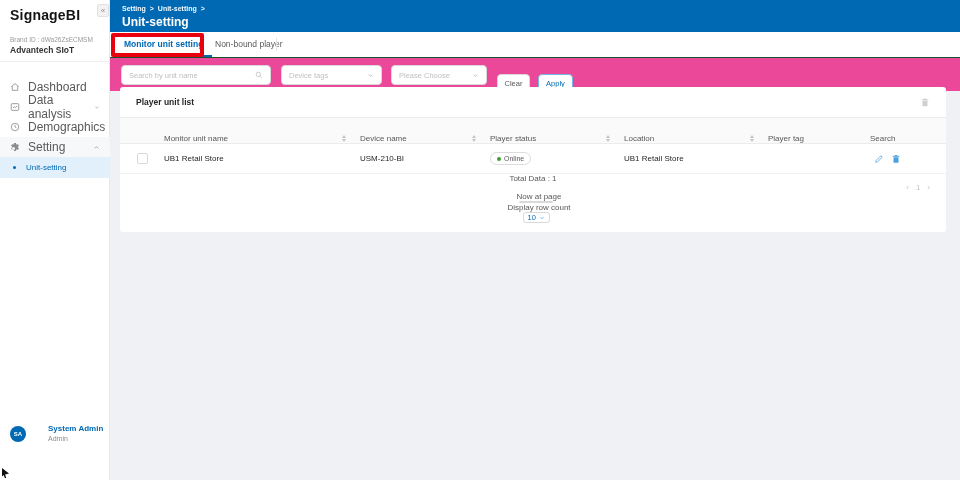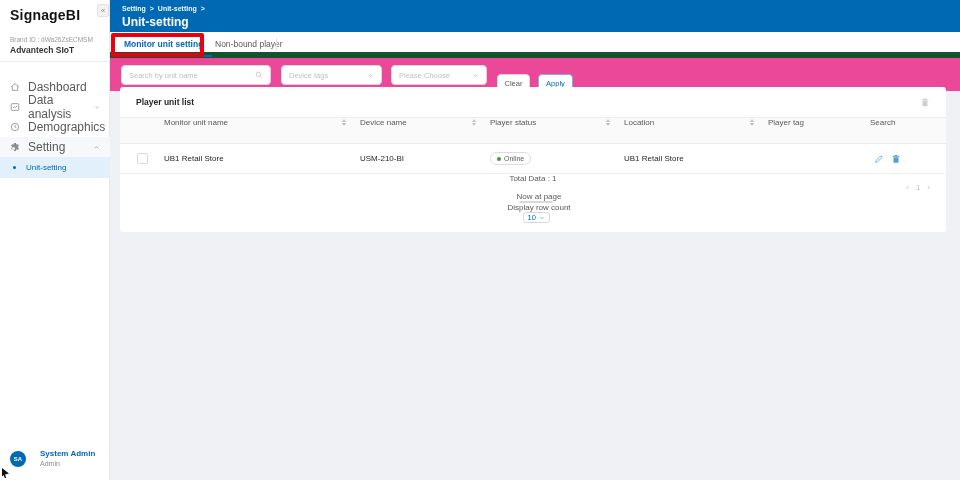--- a/index.html
+++ b/index.html
@@ -12,34 +12,34 @@
   .brand-id { position:absolute; left:10px; top:36px; font-size:6.5px; color:#9a9a9a; white-space:nowrap; }
   .brand-name { position:absolute; left:10px; top:45px; font-size:8.5px; font-weight:600; color:#333; }
   .sidebar-divider { position:absolute; left:0; top:61px; width:110px; height:1px; background:#efefef; }
   .menu { position:absolute; left:0; top:77px; width:110px; }
   .menu-item { height:20px; display:flex; align-items:center; padding:0 10px; gap:8px; font-size:12px; color:#595959; cursor:default; }
   .menu-item .micon { width:10px; height:10px; color:#8c8c8c; flex:0 0 auto; display:block; }
   .menu-item .chev { width:7px; height:7px; color:#8c8c8c; margin-left:auto; display:block; }
   .menu-item.setting-item { background:#f7f8fa; }
   .submenu-item { height:21px; display:flex; align-items:center; padding-left:13px; gap:10px; font-size:8px; color:#0069b4; background:#e1f0fb; }
   .subdot { width:3px; height:3px; border-radius:50%; background:#0069b4; }
-  .user { position:absolute; left:10px; top:449px; display:flex; align-items:center; gap:14px; }
+  .user { position:absolute; left:10px; top:424px; display:flex; align-items:center; gap:22px; }
   .avatar { width:16px; height:16px; border-radius:50%; background:#0069b4; color:#fff; font-size:6px; font-weight:bold; display:flex; align-items:center; justify-content:center; }
   .user-name { font-size:8px; font-weight:bold; color:#0069b4; line-height:10px; }
   .user-role { font-size:7px; color:#8c8c8c; line-height:9px; }
   .collapse-btn { position:absolute; left:97px; top:4px; width:12px; height:13px; background:#f2f2f2; border:1px solid #e1e1e1; border-radius:2px; font-size:8px; color:#8c8c8c; display:flex; align-items:center; justify-content:center; z-index:6; }
   .cursor-artifact { position:absolute; left:2px; top:468px; width:7px; height:10px; background:#111; clip-path:polygon(0 0, 100% 55%, 45% 65%, 60% 100%, 40% 100%, 25% 70%, 0 85%); z-index:9; }
 
   
   .main { position:absolute; left:110px; top:0; width:850px; height:480px; background:#f0f1f4; }
   .page-header { position:absolute; left:0; top:0; width:100%; height:32px; background:#0069b4; }
   .breadcrumb { position:absolute; left:12px; top:5px; display:flex; gap:4px; font-size:7px; font-weight:bold; color:#f2f8fd; }
   .page-title { position:absolute; left:12px; top:15px; font-size:12px; font-weight:bold; color:#fff; }
 
-  .tab-bar { position:absolute; left:0; top:32px; width:100%; height:26px; background:#fff; border-bottom:6px solid #14532d; }
+  .tab-bar { position:absolute; left:0; top:32px; width:100%; height:26px; background:#fff; border-bottom:1px solid #14532d; }
   .tab { position:absolute; top:0; height:25px; line-height:25px; font-size:8.5px; white-space:nowrap; cursor:default; }
   .tab-monitor { left:5px; padding:0 9px; color:#0069b4; font-weight:bold; border-bottom:2px solid #0069b4; }
   .tab-nonbound { left:96px; padding:0 9px; color:#595959; }
   .tab-sep { position:absolute; left:166px; top:6px; width:1px; height:13px; background:#e2e2e2; }
   .red-box { position:absolute; left:1px; top:1px; width:93px; height:24px; border:4px solid #e8000f; border-radius:2px; z-index:7; pointer-events:none; }
 
   .filter-bar { position:absolute; left:0; top:58px; width:100%; height:33px; background:#ec4899; }
   .field { position:absolute; top:7px; height:20px; border:1px solid #d9d9d9; border-radius:4px; background:#fff; display:flex; align-items:center; padding:0 7px; font-size:7.5px; }
   .search-box { left:11px; width:150px; }
   .search-box input { border:none; outline:none; flex:1; min-width:0; font-size:7.5px; font-family:inherit; color:#333; background:transparent; }
@@ -52,21 +52,21 @@
   .btn { position:absolute; top:16px; height:20px; border-radius:4px; background:#fff; font-size:7.5px; text-align:center; line-height:18px; cursor:default; }
   .btn-clear { left:387px; width:33px; border:1px solid #d9d9d9; color:#595959; }
   .btn-apply { left:428px; width:35px; border:1px solid #74b4e2; color:#0069b4; }
 
   
   .card { position:absolute; left:10px; top:87px; width:826px; height:145px; background:#fff; border-radius:3px; }
   .card-header { height:30px; display:flex; align-items:center; padding:0 16px; }
   .card-title { font-size:8.5px; font-weight:bold; color:#262626; }
   .trash-muted { width:10px; height:11px; color:#cfcfcf; margin-left:auto; }
 
-  .thead { height:27px; background:#fafafa; border-top:1px solid #ececec; border-bottom:1px solid #ececec; display:flex; align-items:flex-start; font-size:8px; color:#595959; }
+  .thead { height:27px; background:#fafafa; border-top:1px solid #ececec; border-bottom:1px solid #ececec; display:flex; align-items:flex-end; font-size:8px; color:#595959; }
   .trow  { height:30px; display:flex; align-items:center; font-size:8px; color:#262626; border-bottom:1px solid #f2f2f2; }
   .c0{width:40px;} .c1{width:196px;} .c2{width:130px;} .c3{width:134px;} .c4{width:144px;} .c5{width:102px;} .c6{width:80px;}
   .hcell { display:flex; align-items:center; padding-left:4px; }
   .dcell { padding-left:4px; }
   .sort { display:flex; flex-direction:column; gap:1px; margin-left:auto; margin-right:10px; }
   .tri-up   { width:0; height:0; border-left:2.5px solid transparent; border-right:2.5px solid transparent; border-bottom:3.5px solid #c4c4c4; }
   .tri-down { width:0; height:0; border-left:2.5px solid transparent; border-right:2.5px solid transparent; border-top:3.5px solid #c4c4c4; }
   .cb { width:11px; height:11px; border:1px solid #d9d9d9; border-radius:2px; margin-left:17px; background:#fff; }
   .status-badge { display:inline-flex; align-items:center; gap:3px; border:1px solid #dcdcdc; border-radius:9px; padding:2px 6px; font-size:7px; color:#595959; background:#fff; }
   .dot { width:4px; height:4px; border-radius:50%; background:#3f9c35; }

